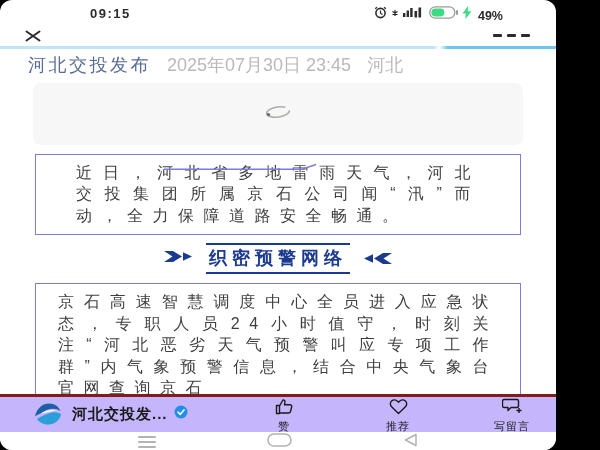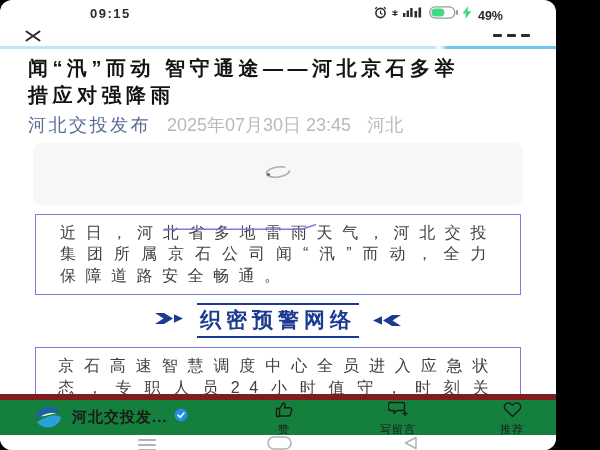--- a/index.html
+++ b/index.html
@@ -24,30 +24,30 @@
   .progress{height:2.5px;background:linear-gradient(to right,
             #bfe5f7 0%,#bfe5f7 78%,#ffffff 79%,#6fc5eb 80.5%,#6fc5eb 100%);}
 
   
   .content{position:relative;height:345px;overflow:hidden;background:#fff;}
   .atitle{margin:6px 80px 0 28px;font-size:20px;line-height:27px;font-weight:700;color:#141414;letter-spacing:4.5px;}
   .byline{margin:4px 28px 0;font-size:18px;color:#b9b9b9;display:flex;align-items:center;gap:16px;white-space:nowrap;}
   .author{color:#576b95;letter-spacing:2.5px;cursor:pointer;}
   .imgph{margin:6px 33px 0;height:62px;background:#f7f7f7;border-radius:8px;
          display:flex;align-items:center;justify-content:center;}
-  .quotebox{position:relative;margin:9px 35px 0;border:1.5px solid #7b7be0;padding:7px 24px 8px;}
+  .quotebox{position:relative;margin:9px 35px 0;border:1.5px solid #7b7be0;padding:7px 40px 8px;}
   .fold{position:absolute;top:2px;left:128px;}
   .qtext{font-size:16px;line-height:21.5px;color:#3f3f3f;letter-spacing:9.5px;text-align:justify;}
   .sechdr{margin-top:8px;display:flex;justify-content:center;align-items:center;gap:12px;}
   .sectext{border-top:2px solid #1c3a90;border-bottom:2px solid #1c3a90;padding:1px 3px 2px;
-           color:#1c3a90;font-weight:700;font-size:21px;letter-spacing:5px;}
+           color:#1c3a90;font-weight:700;font-size:18px;letter-spacing:5px;}
   .box2{margin:9px 35px 0;border:1.5px solid #7b7be0;border-bottom:none;padding:7px 22px 20px;}
 
   
-  .toolbar{position:relative;height:35px;border-top:6px solid #7f1d1d;background:#15803d;}
+  .toolbar{position:relative;height:35px;border-top:3px solid #7f1d1d;background:#c4b5fd;}
   .logo{position:absolute;left:33px;top:2px;width:30px;height:30px;}
   .acct{position:absolute;left:72px;top:8px;display:flex;align-items:center;gap:6px;cursor:pointer;}
   .acctname{font-size:15px;font-weight:700;color:#1a1a1a;letter-spacing:1px;}
   .actions{position:absolute;right:12px;top:1px;width:292px;display:flex;justify-content:space-between;}
   .action{width:64px;display:flex;flex-direction:column;align-items:center;cursor:pointer;}
   .action .lbl{font-size:11px;color:#1a1a1a;margin-top:0px;letter-spacing:1px;}
 
   
   .andnav{height:21px;display:flex;align-items:center;justify-content:space-between;padding:0 138px;background:#fff;}
   .hamb{display:flex;flex-direction:column;gap:3px;cursor:pointer;}
@@ -108,21 +108,20 @@
         <i></i>
         <i></i>
         <i></i>
       </span>
   </div>
 
   <div class="progress"></div>
 
   <div class="content">
 
-    <h1 class="atitle">闻“汛”而动 智守通途——河北京石多举措应对强降雨</h1>
 
     <div class="byline">
       <span class="author">河北交投发布</span>
       <span>2025年07月30日 23:45</span>
       <span>河北</span>
     </div>
 
     <div class="imgph">
       <span>
         <svg width="30" height="16" viewBox="0 0 30 16">
@@ -184,35 +183,35 @@
       <div class="action">
         <span>
           <svg width="19" height="17" viewBox="0 0 19 17">
               <path d="M1.5 7.5h3v8h-3zM4.5 15V8l3.5-6c1-.3 2 .4 2 1.5L9.5 6.8h5.5c1.2 0 2 1 1.7 2l-1.2 4.7c-.3 1-1 1.5-2 1.5z" fill="none" stroke="#1a1a1a" stroke-width="1.4" stroke-linejoin="round"></path>
             </svg>
         </span>
         <span class="lbl">赞</span>
       </div>
       <div class="action">
         <span>
+          <svg width="19" height="17" viewBox="0 0 19 17">
+              <path d="M9.5 15.5 2.6 8.8C.9 7.1.9 4.4 2.6 2.9c1.7-1.5 4.3-1.3 5.9.4l1 1 1-1c1.6-1.7 4.2-1.9 5.9-.4 1.7 1.5 1.7 4.2 0 5.9z" fill="none" stroke="#1a1a1a" stroke-width="1.4" stroke-linejoin="round"></path>
+            </svg>
+        </span>
+        <span class="lbl">推荐</span>
+      </div>
+      <div class="action">
+        <span>
           <svg width="21" height="17" viewBox="0 0 21 17">
               <path d="M2 1.5h13c.8 0 1.5.7 1.5 1.5v5c0 .8-.7 1.5-1.5 1.5H9l-3 3v-3H2c-.8 0-1.5-.7-1.5-1.5V3c0-.8.7-1.5 1.5-1.5z" fill="none" stroke="#1a1a1a" stroke-width="1.4" stroke-linejoin="round"></path>
               <path d="M17 10v5M14.5 12.5h5" stroke="#1a1a1a" stroke-width="1.4"></path>
             </svg>
         </span>
         <span class="lbl">写留言</span>
       </div>
-      <div class="action">
-        <span>
-          <svg width="19" height="17" viewBox="0 0 19 17">
-              <path d="M9.5 15.5 2.6 8.8C.9 7.1.9 4.4 2.6 2.9c1.7-1.5 4.3-1.3 5.9.4l1 1 1-1c1.6-1.7 4.2-1.9 5.9-.4 1.7 1.5 1.7 4.2 0 5.9z" fill="none" stroke="#1a1a1a" stroke-width="1.4" stroke-linejoin="round"></path>
-            </svg>
-        </span>
-        <span class="lbl">推荐</span>
-      </div>
     </div>
   </div>
 
   <div class="andnav">
     <span class="hamb">
         <i></i>
         <i></i>
         <i></i>
       </span>
     <span>

